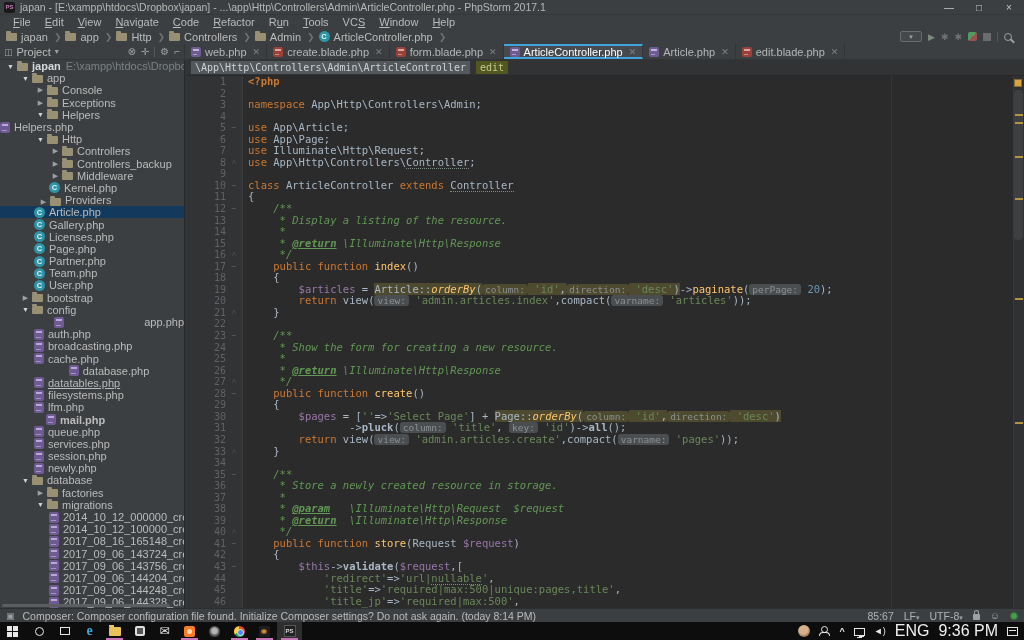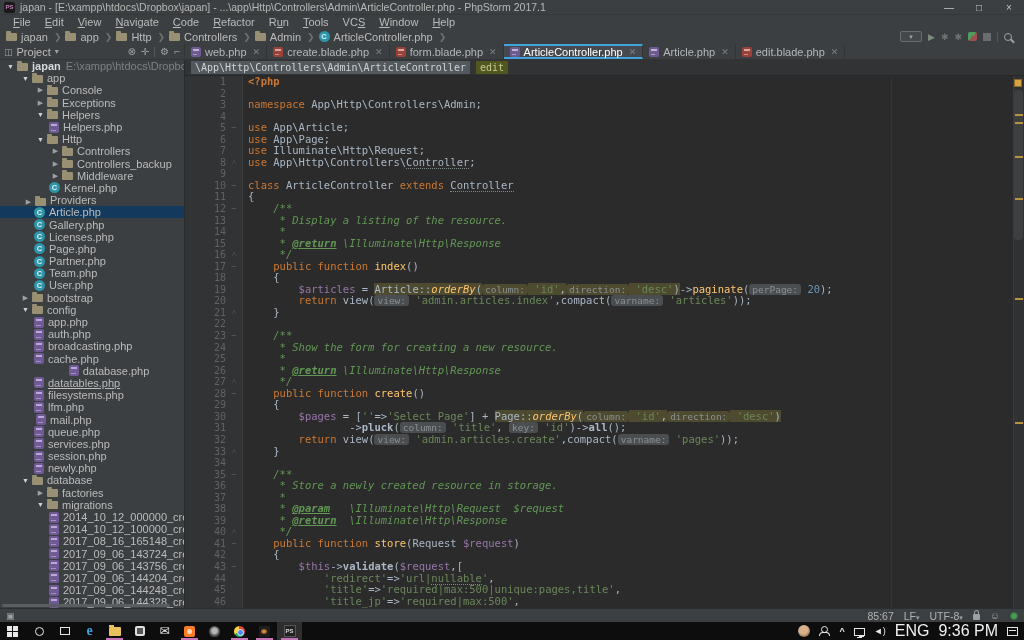--- a/index.html
+++ b/index.html
@@ -269,21 +269,21 @@
           <div class="trow" style="padding-left: 34px;">
             <span class="arrow">▶</span>
             <span class="t-ico ico-folder"></span>
             <span class="tlabel">Exceptions</span>
           </div>
           <div class="trow" style="padding-left: 34px;">
             <span class="arrow open">▼</span>
             <span class="t-ico ico-folder"></span>
             <span class="tlabel">Helpers</span>
           </div>
-          <div class="trow" style="padding-left: 49px;">
+          <div class="trow" style="">
             <span class="t-ico ico-phpf"></span>
             <span class="tlabel">Helpers.php</span>
           </div>
           <div class="trow" style="padding-left: 34px;">
             <span class="arrow open">▼</span>
             <span class="t-ico ico-folder"></span>
             <span class="tlabel">Http</span>
           </div>
           <div class="trow" style="padding-left: 49px;">
             <span class="arrow">▶</span>
@@ -297,21 +297,21 @@
           </div>
           <div class="trow" style="padding-left: 49px;">
             <span class="arrow">▶</span>
             <span class="t-ico ico-folder"></span>
             <span class="tlabel">Middleware</span>
           </div>
           <div class="trow" style="padding-left: 49px;">
             <span class="t-ico ico-class">C</span>
             <span class="tlabel">Kernel.php</span>
           </div>
-          <div class="trow" style="padding-left: 22px; align-items: flex-end;">
+          <div class="trow" style="padding-left: 37px; align-items: flex-end;">
             <span class="arrow">▶</span>
             <span class="t-ico ico-folder"></span>
             <span class="tlabel">Providers</span>
           </div>
           <div class="trow selected" style="padding-left: 34px;">
             <span class="t-ico ico-class">C</span>
             <span class="tlabel">Article.php</span>
           </div>
           <div class="trow" style="padding-left: 34px;">
             <span class="t-ico ico-class">C</span>
@@ -340,21 +340,21 @@
           <div class="trow" style="padding-left: 19px;">
             <span class="arrow">▶</span>
             <span class="t-ico ico-folder"></span>
             <span class="tlabel">bootstrap</span>
           </div>
           <div class="trow" style="padding-left: 19px;">
             <span class="arrow open">▼</span>
             <span class="t-ico ico-folder"></span>
             <span class="tlabel">config</span>
           </div>
-          <div class="trow" style="padding-left: 34px;">
+          <div class="trow" style="padding-left: 54px; justify-content: space-between;">
             <span class="t-ico ico-phpf"></span>
             <span class="tlabel">app.php</span>
           </div>
           <div class="trow" style="padding-left: 34px;">
             <span class="t-ico ico-phpf"></span>
             <span class="tlabel">auth.php</span>
           </div>
           <div class="trow" style="padding-left: 34px;">
             <span class="t-ico ico-phpf"></span>
             <span class="tlabel">broadcasting.php</span>
@@ -372,21 +372,21 @@
             <span class="tlabel">datatables.php</span>
           </div>
           <div class="trow" style="padding-left: 34px;">
             <span class="t-ico ico-phpf"></span>
             <span class="tlabel">filesystems.php</span>
           </div>
           <div class="trow" style="padding-left: 34px;">
             <span class="t-ico ico-phpf"></span>
             <span class="tlabel">lfm.php</span>
           </div>
-          <div class="trow" style="padding-left: 36px;">
+          <div class="trow" style="padding-left: 46px; font-weight: bold;">
             <span class="t-ico ico-phpf"></span>
             <span class="tlabel">mail.php</span>
           </div>
           <div class="trow" style="padding-left: 34px;">
             <span class="t-ico ico-phpf"></span>
             <span class="tlabel">queue.php</span>
           </div>
           <div class="trow" style="padding-left: 34px;">
             <span class="t-ico ico-phpf"></span>
             <span class="tlabel">services.php</span>
@@ -562,20 +562,21 @@
           <div class="err-mark" style="top:122px;"></div>
           <div class="err-mark" style="top:222px;"></div>
           <div class="err-mark" style="top:346px;"></div>
         </div>
       </div>
     </div>
   </div>
 
   <div class="statusbar">
     <span class="sb-ico">▣</span>
+    <span class="sb-msg">Composer: Composer configuration file found. Initialize Composer settings? Do not ask again. (today 8:14 PM)</span>
     <div class="sb-right">
       <span>85:67</span>
       <span><span>LF</span><span class="sb-caret">▾</span></span>
       <span><span>UTF-8</span><span class="sb-caret">▾</span></span>
       <span class="lock-ic"></span>
       <span class="hector">☺</span>
       <span class="green-ball"></span>
     </div>
   </div>
 

